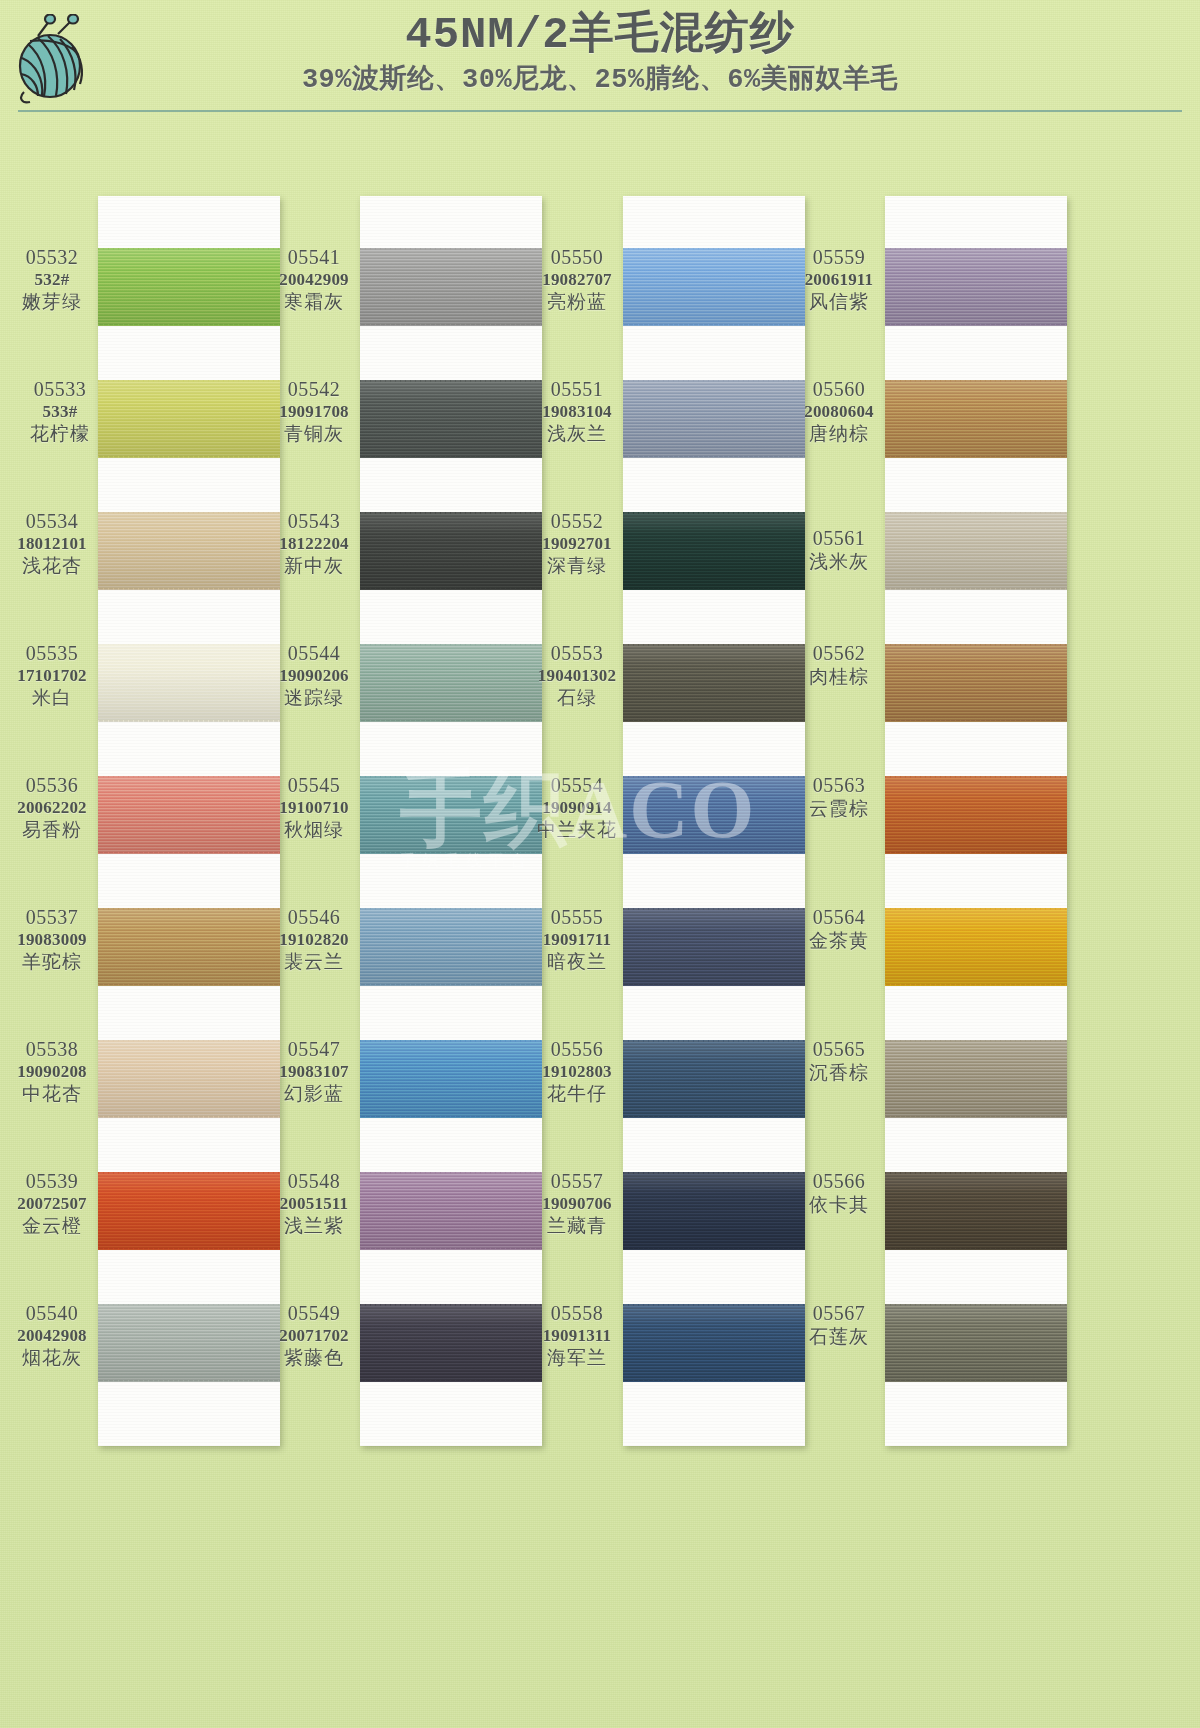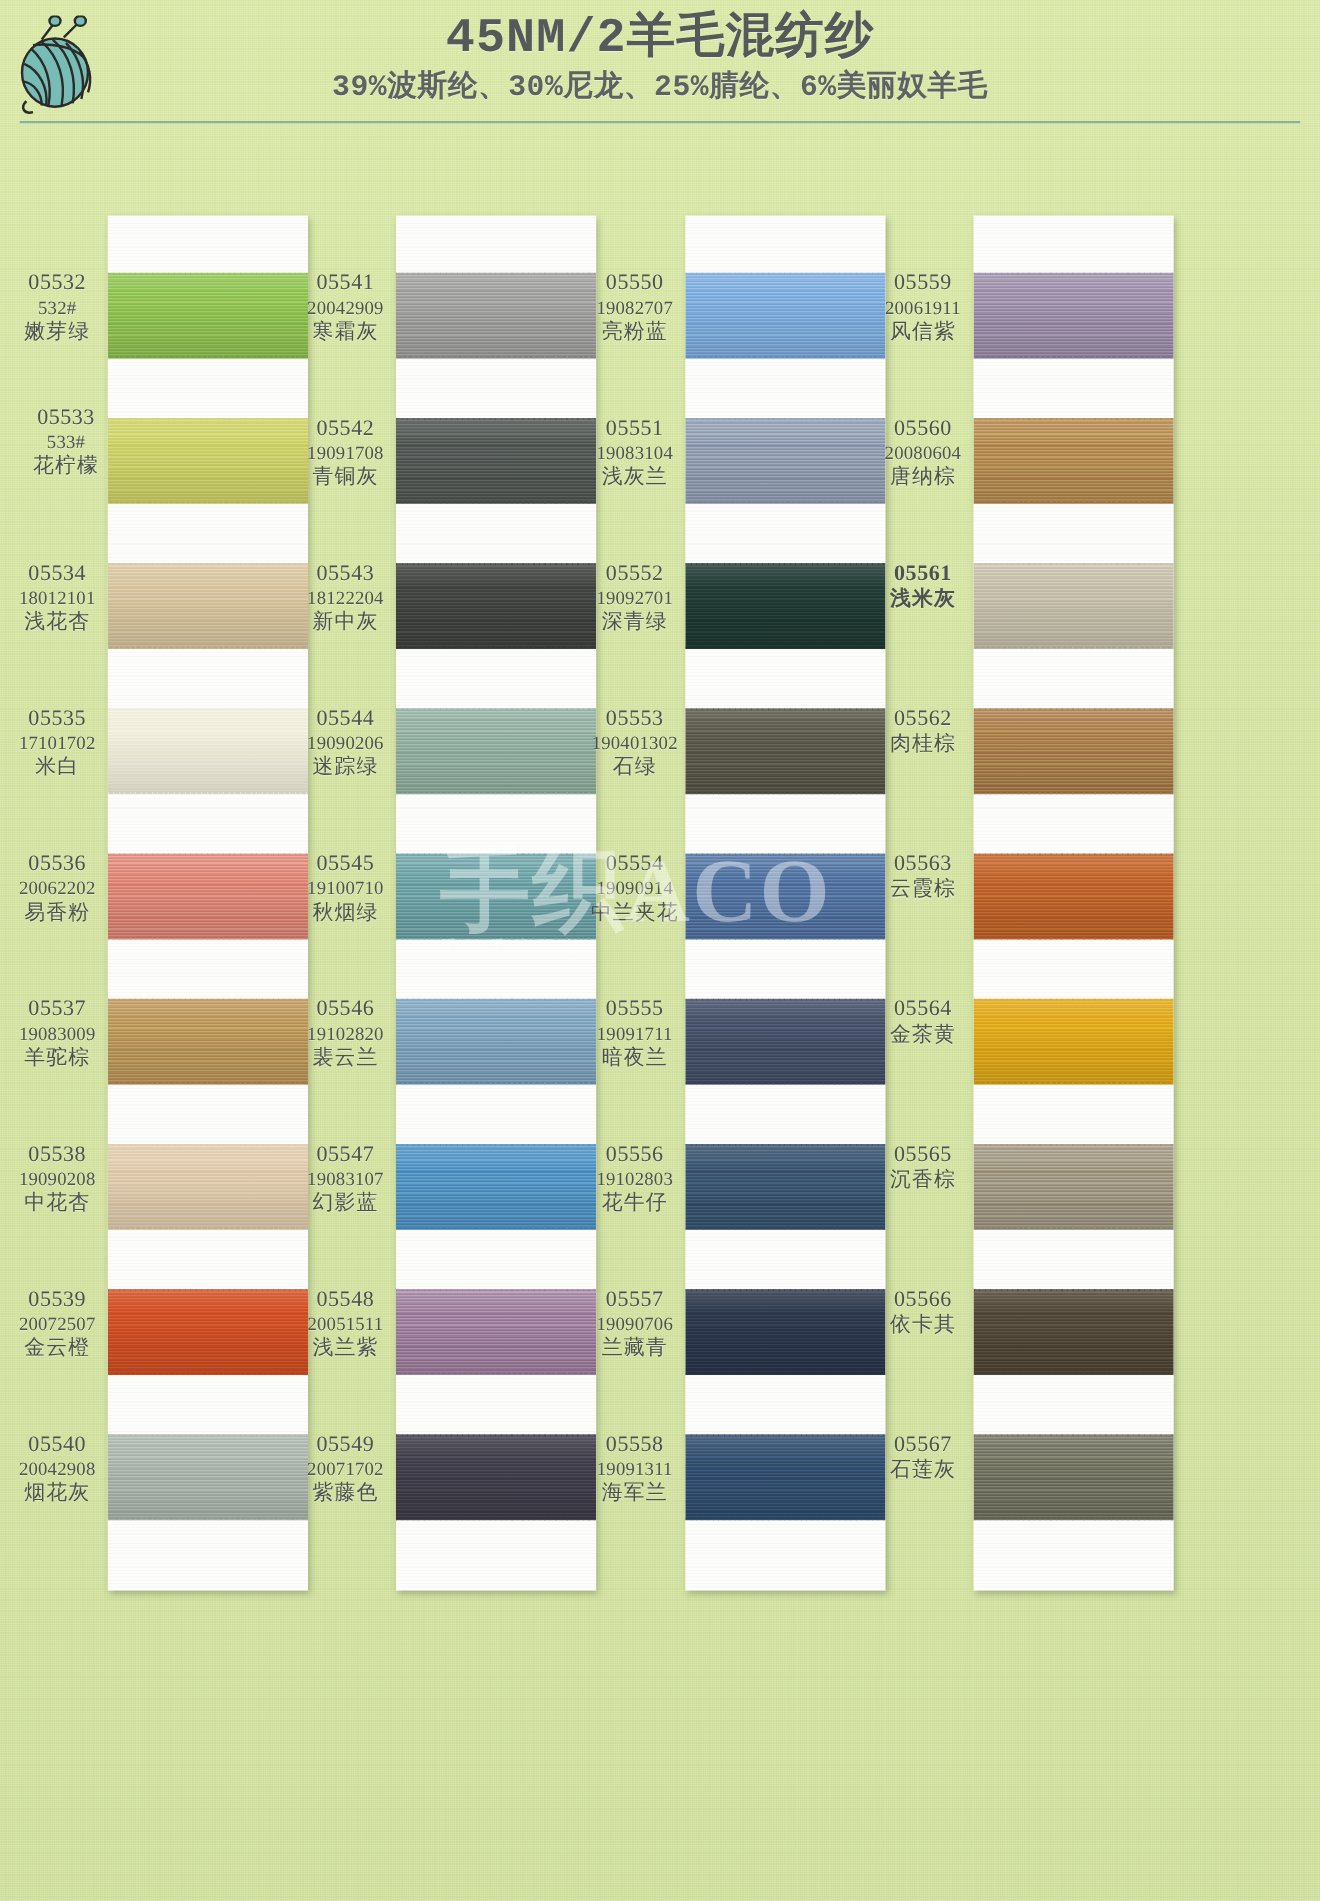--- a/index.html
+++ b/index.html
@@ -103,21 +103,21 @@
   .swatch .fuzz-bot { bottom: -2px; }
 
   
   .label {
     position: absolute; width: 104px; text-align: center;
     color: #4d5250; line-height: 1.12;
     text-shadow: 0 1px 0 rgba(255,255,255,.35);
   }
   .label.right  { left: 0px; }
   .label .code { font-size: 20px; letter-spacing: .5px; }
-  .label .batch { font-size: 17px; letter-spacing: .2px; margin-top: 2px; }
+  .label .batch { font-size: 17px; letter-spacing: .2px; margin-top: 2px; font-weight: bold; }
   .label .name { font-size: 19px; margin-top: 2px; letter-spacing: 1px; }
 
   
   #watermark {
     position: absolute; left: 400px; top: 755px;
     width: 420px; height: 120px;
     font-family: "Liberation Serif", serif;
     font-size: 82px; font-weight: bold;
     color: rgba(255,255,255,.42);
     letter-spacing: 2px;
@@ -223,21 +223,21 @@
           <div class="sheen"></div>
           <div class="fuzz-top" style="background-image:repeating-linear-gradient(90deg,#aab4ac 0 1px, transparent 1px 5px)"></div>
           <div class="fuzz-bot" style="background-image:repeating-linear-gradient(90deg,#aab4ac 0 1px, transparent 1px 5px)"></div>
         </div>
       </div>
       <div class="label right" style="top: 246px; left: 0px;">
         <div class="code">05532</div>
         <div class="batch">532#</div>
         <div class="name">嫩芽绿</div>
       </div>
-      <div class="label right" style="top: 368px; left: 0px; padding-left: 16px;">
+      <div class="label right" style="top: 378px; left: 0px; padding-left: 16px;">
         <div class="code">05533</div>
         <div class="batch">533#</div>
         <div class="name">花柠檬</div>
       </div>
       <div class="label right" style="top: 510px; left: 0px;">
         <div class="code">05534</div>
         <div class="batch">18012101</div>
         <div class="name">浅花杏</div>
       </div>
       <div class="label right" style="top: 642px; left: 0px;">
@@ -537,21 +537,21 @@
       <div class="label right" style="top: 246px; left: 0px;">
         <div class="code">05559</div>
         <div class="batch">20061911</div>
         <div class="name">风信紫</div>
       </div>
       <div class="label right" style="top: 378px; left: 0px;">
         <div class="code">05560</div>
         <div class="batch">20080604</div>
         <div class="name">唐纳棕</div>
       </div>
-      <div class="label right" style="top: 510px; left: 0px; font-weight: bold;">
+      <div class="label right" style="top: 527px; left: 0px;">
         <div class="code">05561</div>
         <div class="name">浅米灰</div>
       </div>
       <div class="label right" style="top: 642px; left: 0px;">
         <div class="code">05562</div>
         <div class="name">肉桂棕</div>
       </div>
       <div class="label right" style="top: 774px; left: 0px;">
         <div class="code">05563</div>
         <div class="name">云霞棕</div>

